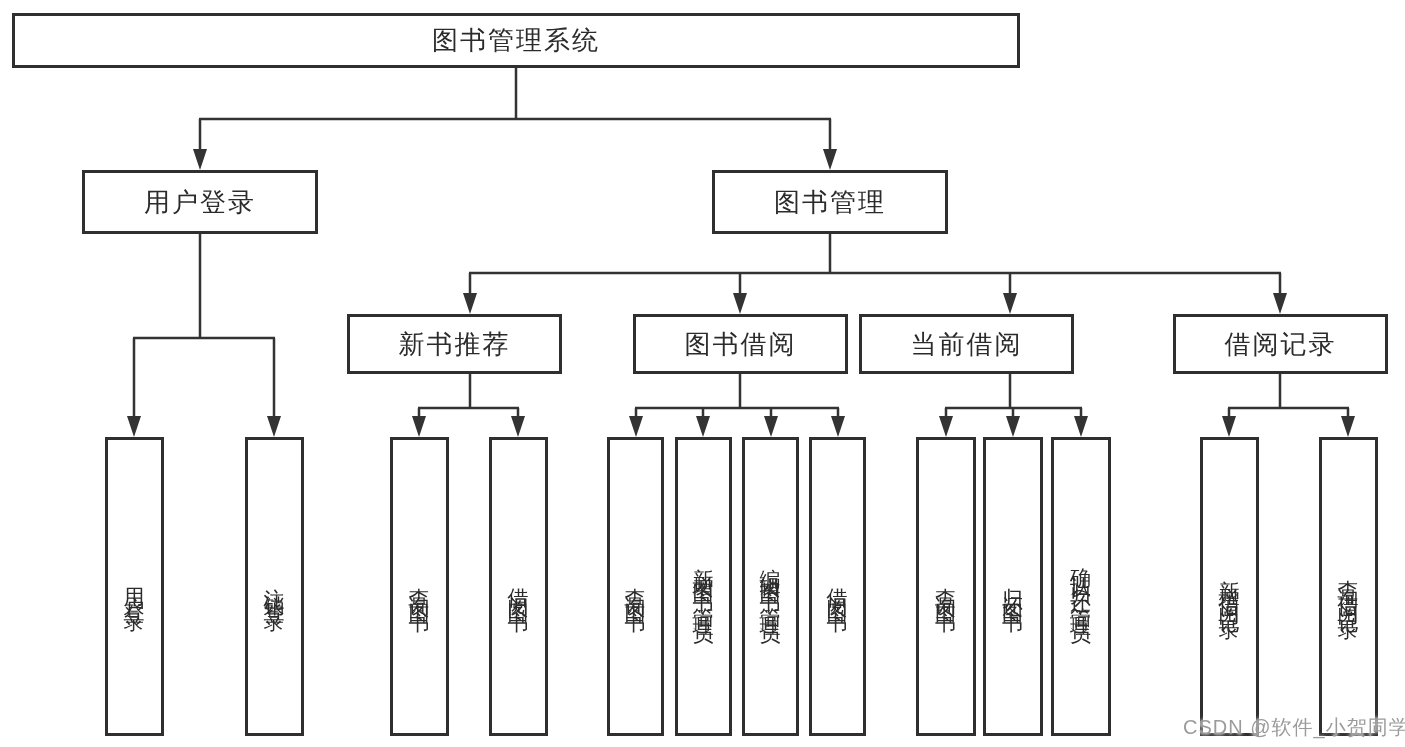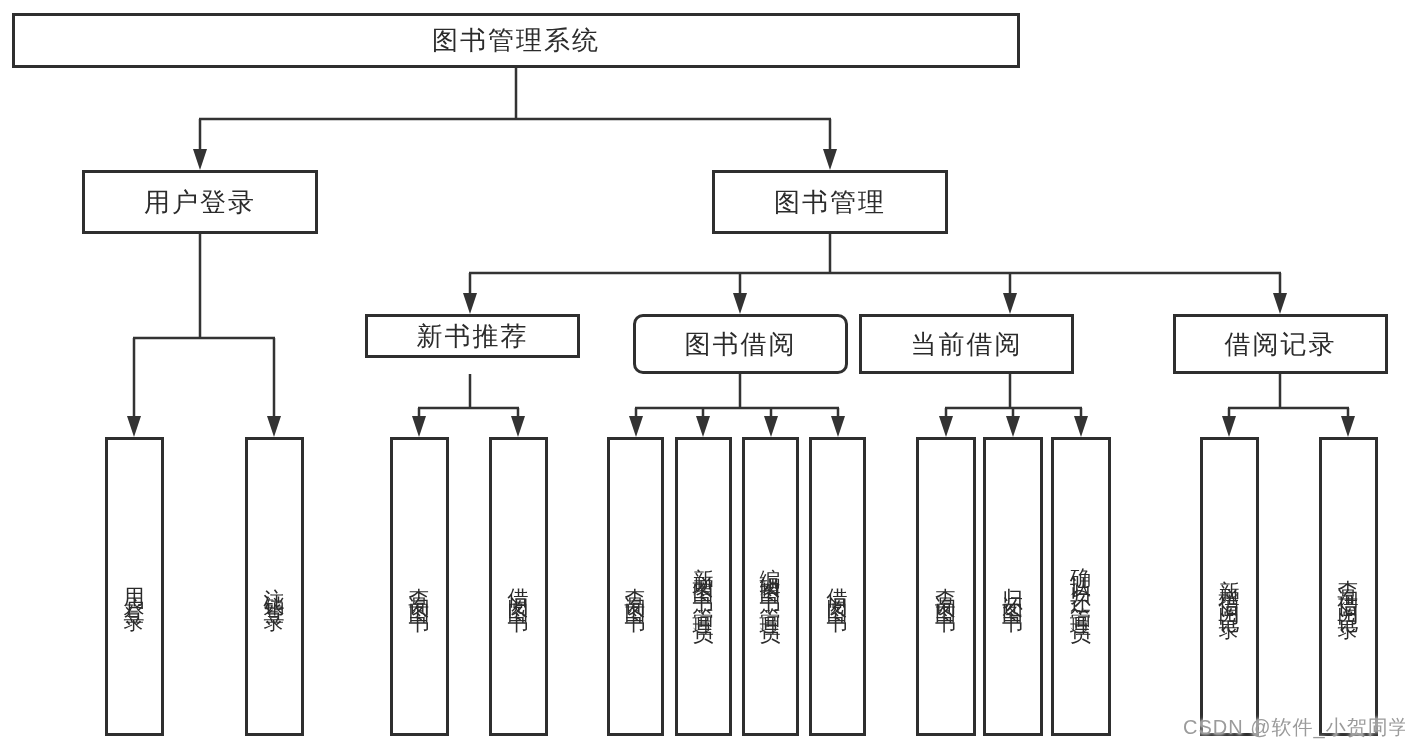--- a/index.html
+++ b/index.html
@@ -100,22 +100,22 @@
       <polygon points="1222,416 1236,416 1229,437"></polygon>
       <polygon points="1341,416 1355,416 1348,437"></polygon>
     </g>
   </svg>
 
   <div class="node hbox" style="left:12px; top:13px; width:1008px; height:55px;">图书管理系统</div>
 
   <div class="node hbox" style="left:82px; top:170px; width:236px; height:64px;">用户登录</div>
   <div class="node hbox" style="left:712px; top:170px; width:236px; height:64px;">图书管理</div>
 
-  <div class="node hbox" style="left:365px; top:314px; width:215px; height:44px;">新书推荐</div>
-  <div class="node hbox" style="left:633px; top:314px; width:215px; height:60px;border-radius:10px;">图书借阅</div>
+  <div class="node hbox" style="left:347px; top:314px; width:215px; height:60px;">新书推荐</div>
+  <div class="node hbox" style="left:633px; top:314px; width:215px; height:60px;">图书借阅</div>
   <div class="node hbox" style="left:859px; top:314px; width:215px; height:60px;">当前借阅</div>
   <div class="node hbox" style="left:1173px; top:314px; width:215px; height:60px;">借阅记录</div>
 
   <div class="node vbox" style="left:105px; top:437px; width:59px; height:299px;">
     <span class="vtext">用户登录</span>
   </div>
   <div class="node vbox" style="left:245px; top:437px; width:59px; height:299px;">
     <span class="vtext">注销登录</span>
   </div>
 

